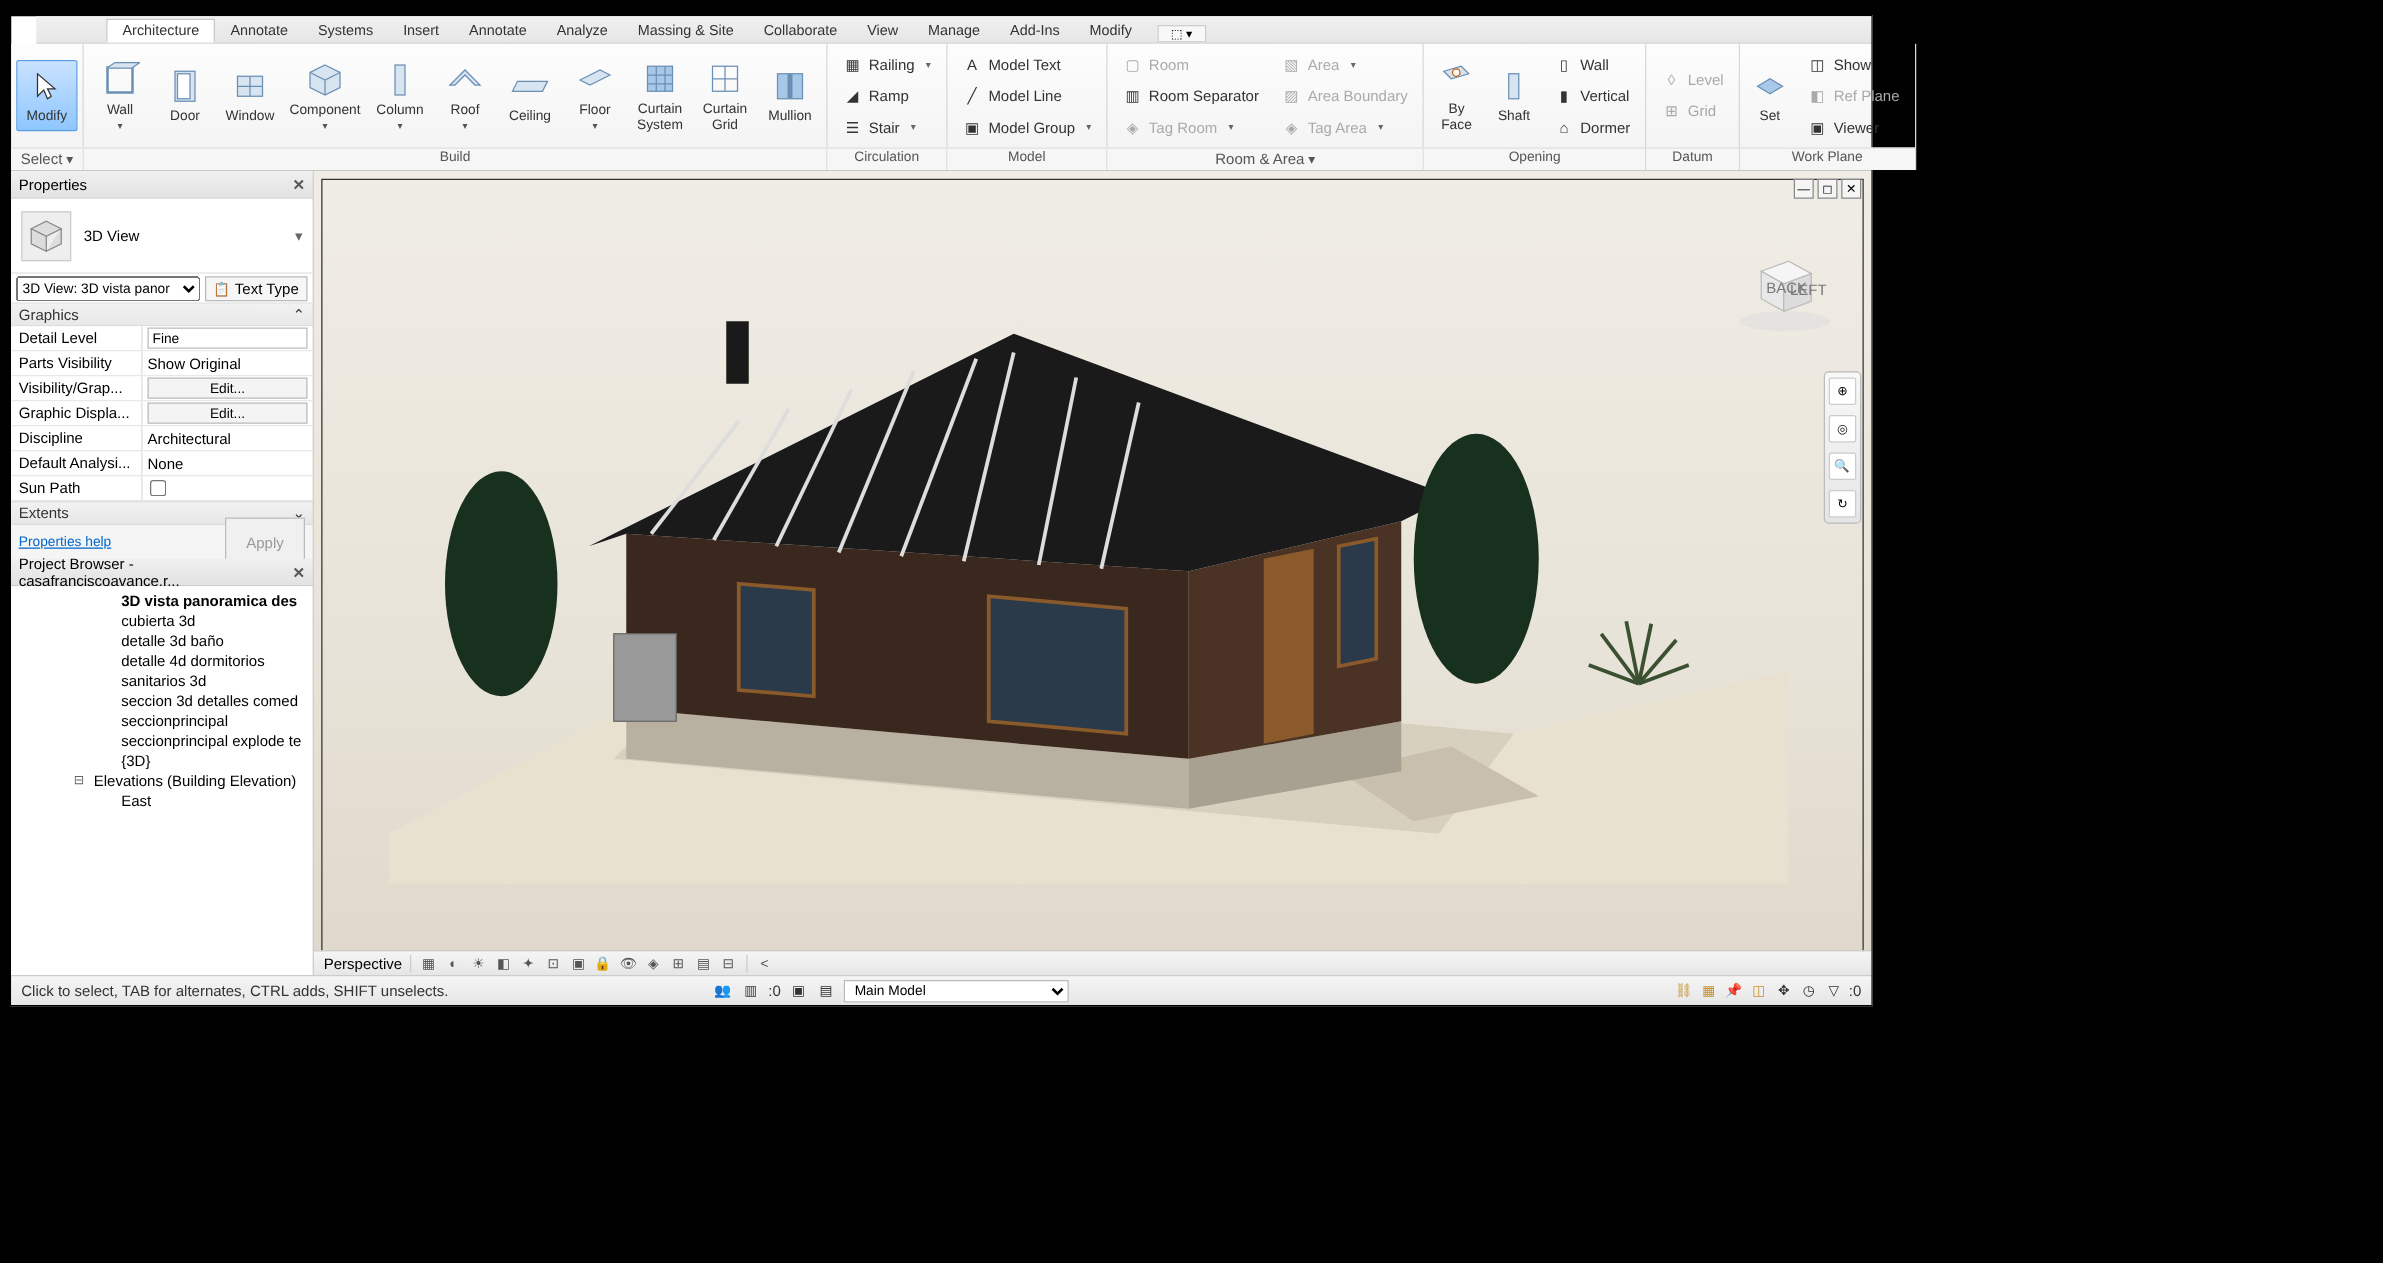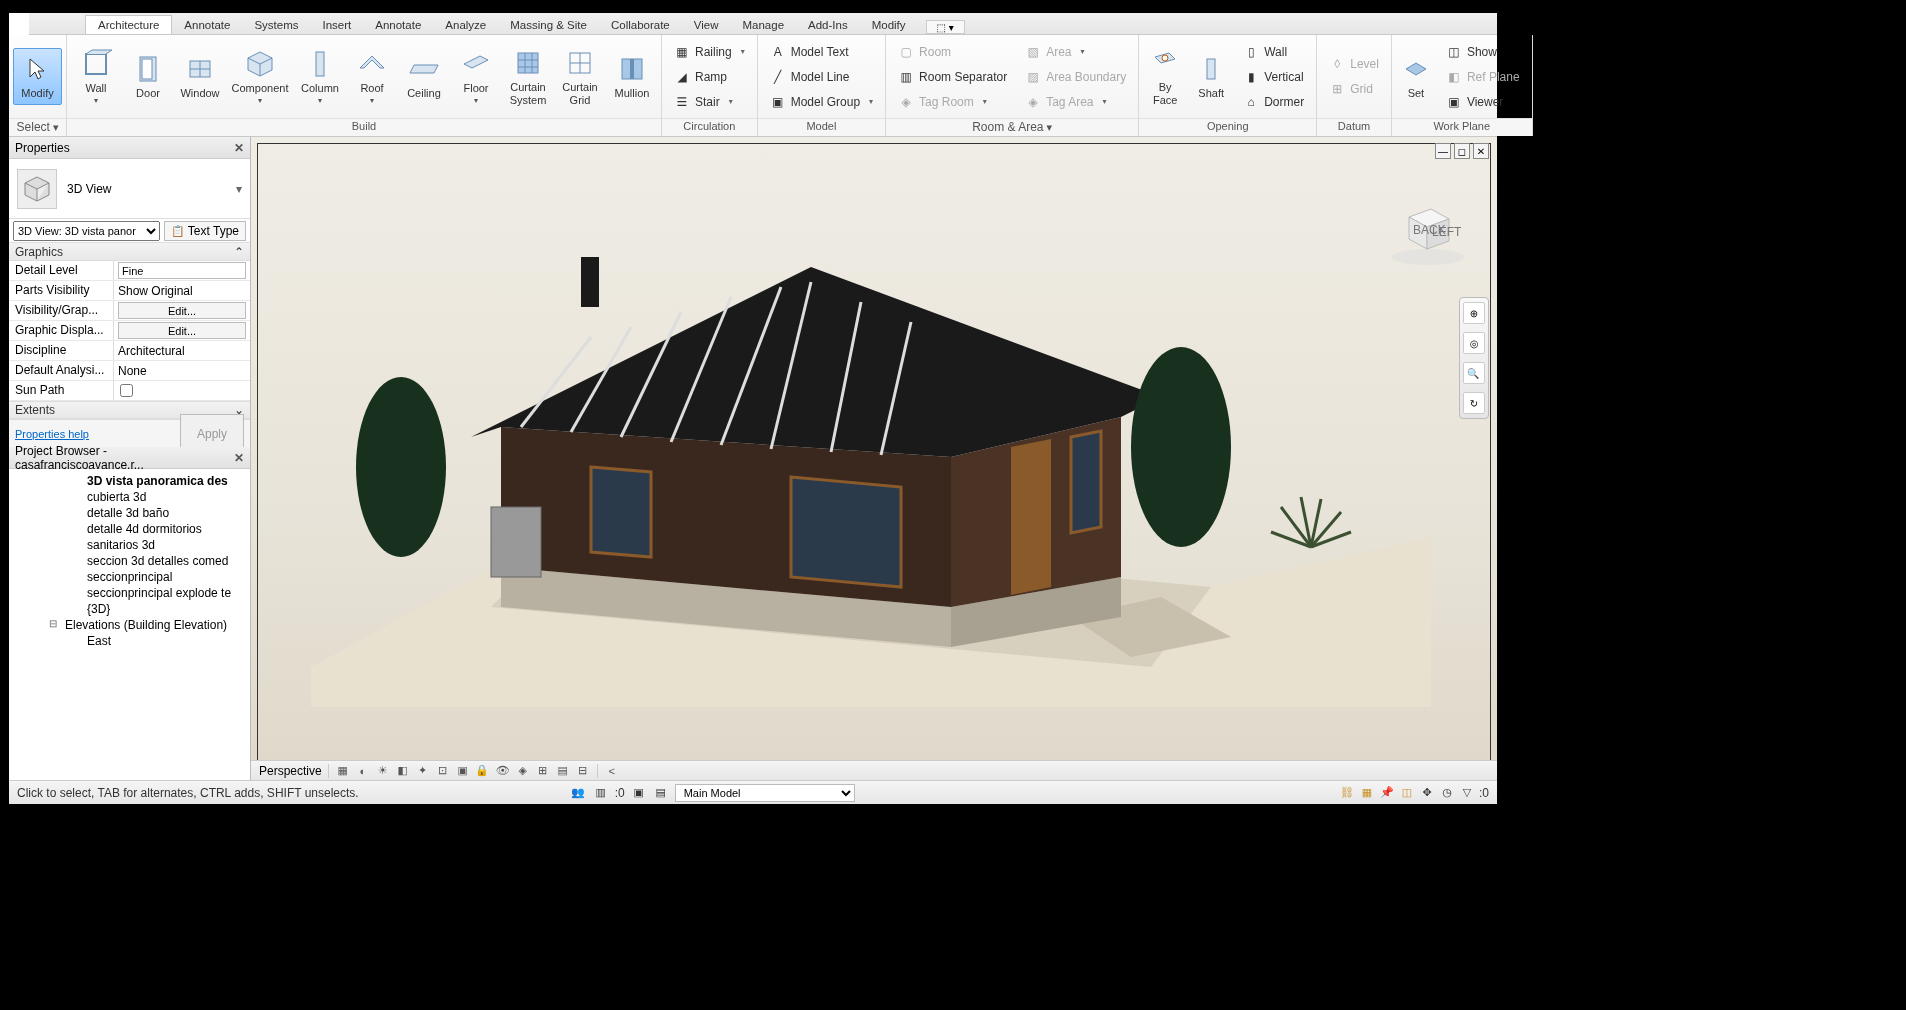--- a/index.html
+++ b/index.html
@@ -38,21 +38,21 @@
 .prop-row { display:flex; height:20px; border-bottom:1px solid #e8e8e8; font-size:11.5px; }
 .prop-row .k { width:105px; padding:2px 6px; border-right:1px solid #ddd; white-space:nowrap; overflow:hidden; text-overflow:ellipsis;}
 .prop-row .v { flex:1; padding:1px 4px; display:flex; align-items:center; }
 .prop-row .v input[type=text] { width:100%; border:1px solid #bbb; height:17px; font-size:11px; padding:0 3px;}
 .prop-row .v button { width:100%; height:17px; font-size:11px; border:1px solid #bbb; background:#f4f4f4; cursor:pointer;}
 .prop-row .v input[type=checkbox] { margin-left:2px;}
 .prop-footer { height:28px; display:flex; align-items:center; justify-content:space-between; padding:0 6px; background:#f5f5f5; border-top:1px solid #ddd;}
 .prop-footer a { color:#0066cc; font-size:11px; text-decoration:underline; cursor:pointer;}
 .prop-footer button { padding:12px 16px; border:1px solid #bbb; background:#f0f0f0; color:#999; }
 .browser { flex:1; background:#fff; overflow:hidden; display:flex; flex-direction:column;}
-.tree { padding:4px 0 4px 4px; font-size:12px; overflow:hidden;}
+.tree { padding:4px 0 4px 4px; font-size:12px; overflow:hidden;margin-left:10px;}
 .tree-item { padding:1px 0 1px 74px; white-space:nowrap; overflow:hidden; text-overflow:ellipsis; cursor:pointer;}
 .tree-item.bold { font-weight:bold; }
 .tree-cat { padding:1px 0 1px 52px; white-space:nowrap; overflow:hidden; cursor:pointer; position:relative;}
 .tree-cat::before { content:"⊟"; position:absolute; left:36px; font-size:10px; color:#666;}
 .viewport { flex:1; position:relative; background: linear-gradient(180deg, #f0ede5 0%, #e8e3d8 60%, #dfd8ca 100%); overflow:hidden;}
 .viewport-inner-border { position:absolute; inset:6px; border:1px solid #333;}
 .view-controls-top { position:absolute; top:6px; right:8px; display:flex; gap:3px;}
 .vc-btn { width:16px; height:16px; border:1px solid #888; background:#f5f5f5; font-size:10px; display:flex; align-items:center; justify-content:center; cursor:pointer;}
 .viewcube { position:absolute; top:60px; right:30px; width:78px; height:70px; }
 .navbar { position:absolute; top:160px; right:8px; width:30px; background: linear-gradient(#f8f8f8,#e5e5e5); border:1px solid #bbb; border-radius:4px; padding:4px 2px; display:flex; flex-direction:column; gap:8px; align-items:center;}

